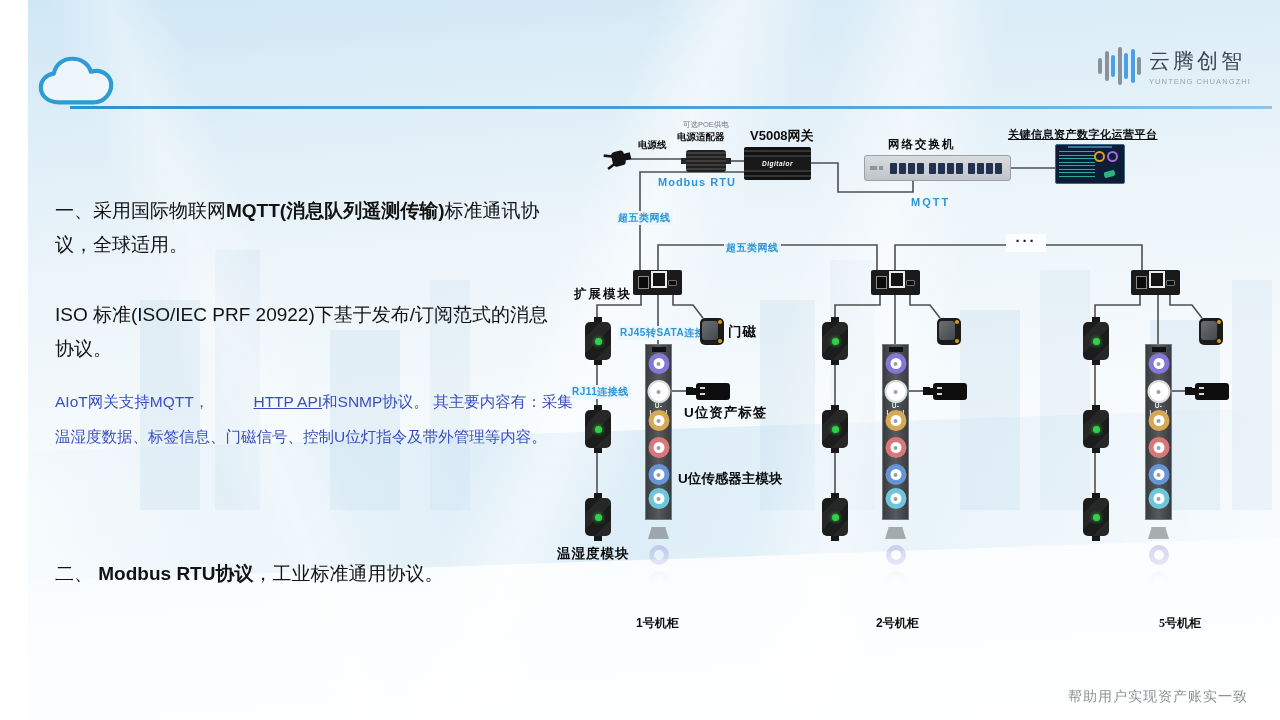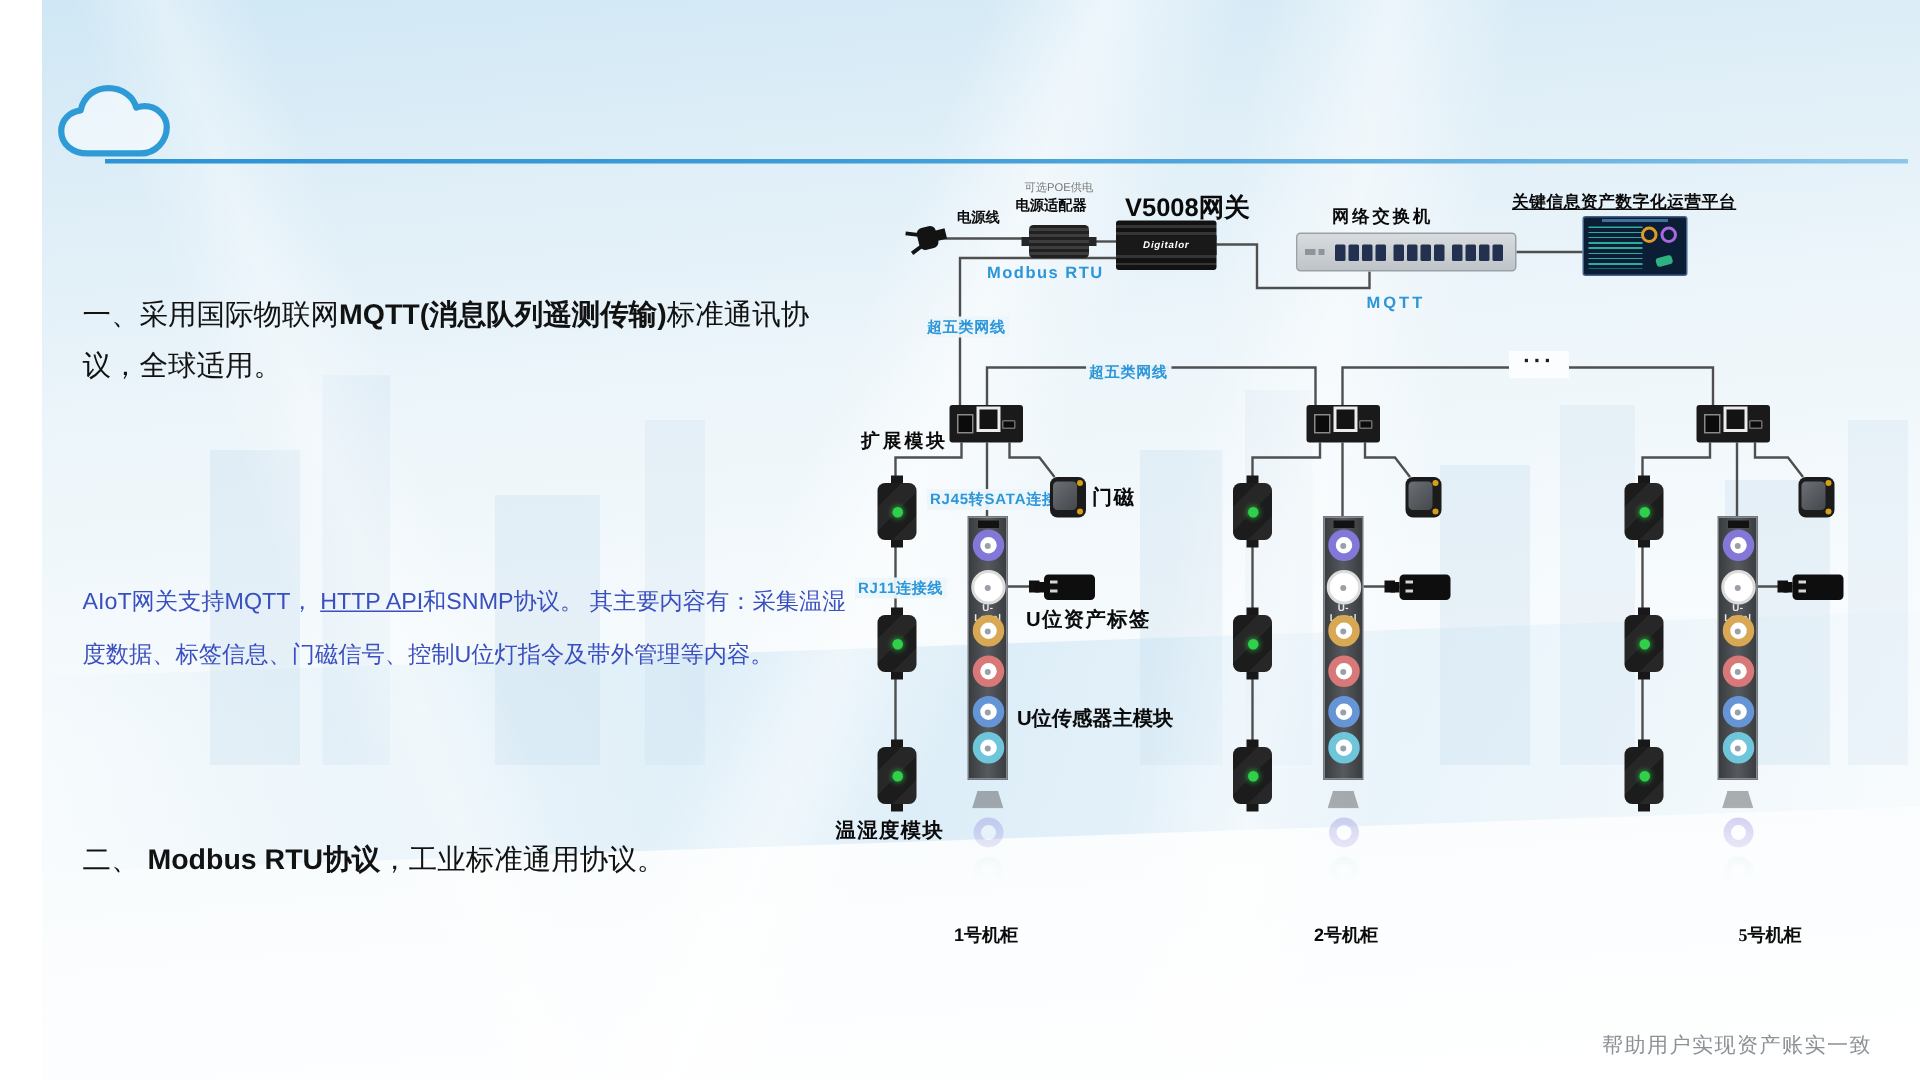--- a/index.html
+++ b/index.html
@@ -22,21 +22,21 @@
     background:linear-gradient(90deg,#2c93d5 0%,#3b9cd9 40%,#58aade 70%,#8cc6e8 100%);}
   .logo{position:absolute;left:1098px;top:44px;display:flex;align-items:center;gap:8px;}
   .logo-bars{display:flex;align-items:center;gap:2.5px;height:44px;}
   .logo-bars i{display:block;width:4px;border-radius:2px;}
   .logo-text .cn{font-size:21px;color:#3a4754;letter-spacing:3px;font-weight:500;}
   .logo-text .en{font-size:7.5px;color:#96a3ad;letter-spacing:1.1px;margin-top:2px;}
   
   .para{position:absolute;left:55px;width:508px;color:#121212;font-size:19px;line-height:34px;}
   .para b{font-weight:700;}
   .para-blue{position:absolute;left:55px;width:520px;color:#3a4fc0;font-size:15.5px;line-height:35px;}
-  .para-blue a{color:#3a4fc0;text-decoration:underline;}
+  .para-blue a{color:#3a4fc0;text-decoration:underline;margin-left:40px;}
   .footer-slogan{position:absolute;right:32px;top:688px;font-size:14px;color:#8d9196;letter-spacing:1px;}
   
   .lbl{position:absolute;color:#0b0b0b;font-weight:700;white-space:nowrap;}
   .lbl-blue{position:absolute;color:#2d96d8;font-weight:700;font-size:10px;letter-spacing:.5px;
     background:rgba(235,245,251,.95);padding:0 2px;white-space:nowrap;}
   .wires{position:absolute;left:0;top:0;}
   
   .plug-svg{position:absolute;left:602px;top:145px;}
   .adapter{position:absolute;left:686px;top:150px;width:40px;height:22px;border-radius:3px;
     background:repeating-linear-gradient(180deg,#202020 0 2px,#3d3d3d 2px 4px);}
@@ -121,23 +121,39 @@
   </div>
   <div class="haze"></div>
   <div class="streaks"></div>
   <div class="whiteband"></div>
 
   <svg class="abs" style="left:36px;top:56px;" width="80" height="50" viewBox="0 0 86 54">
     <path d="M62 50 H24 C13 50 5 43 5 34 C5 26 11 20 19 19 C21 9 29 3 39 3 C49 3 57 9 59 17 C61 16.4 63 16 65 16 C74 16 81 23 81 31 C81 41 73 50 62 50 Z" fill="rgba(255,255,255,.5)" stroke="#2E9BD6" stroke-width="4.5" stroke-linejoin="round"></path>
   </svg>
   <div class="title-line"></div>
 
+  <div class="logo">
+    <div class="logo-bars">
+      <i style="height:16px;background:#8a9199;"></i>
+      <i style="height:30px;background:#8a9199;"></i>
+      <i style="height:22px;background:#4aa0e8;"></i>
+      <i style="height:38px;background:#8a9199;"></i>
+      <i style="height:26px;background:#4aa0e8;"></i>
+      <i style="height:34px;background:#4aa0e8;"></i>
+      <i style="height:18px;background:#8a9199;"></i>
+    </div>
+    <div class="logo-text">
+      <div class="cn">云腾创智</div>
+      <div class="en">YUNTENG CHUANGZHI</div>
+    </div>
+  </div>
 
   <div class="para" style="top:194px;"><span>一、采用国际物联网</span><b>MQTT(消息队列遥测传输)</b><span>标准通讯协议，全球适用。</span></div>
 
+  <div class="para" style="top:298px;">ISO 标准(ISO/IEC PRF 20922)下基于发布/订阅范式的消息协议。</div>
 
   <div class="para-blue" style="top:384px;"><span>AIoT网关支持MQTT， </span><a href="#">HTTP API</a><span>和SNMP协议。 其主要内容有：采集温湿度数据、标签信息、门磁信号、控制U位灯指令及带外管理等内容。</span></div>
 
   <div class="para" style="top:546px;margin-top:11px;"><span>二、 </span><b>Modbus RTU协议</b><span>，工业标准通用协议。</span></div>
 
   <svg class="wires" width="1280" height="720">
     <g fill="none" stroke="#4f4f4f" stroke-width="1.6">
       <path d="M620 159 H686"></path>
       <path d="M726 161 H744"></path>
       <path d="M811 163 H838 V192 H913 V181"></path>
@@ -169,21 +185,21 @@
       <path d="M11 10 L3 7 M11 18 L4 21" stroke="#131313" stroke-width="2.6"></path>
       <rect x="10" y="6" width="13" height="15" rx="4" fill="#131313"></rect>
       <rect x="21" y="10" width="8" height="7" fill="#131313"></rect>
     </g>
   </svg>
   <div class="lbl" style="left:638px;top:139px;font-size:9.5px;">电源线</div>
   <div class="abs" style="left:683px;top:120px;font-size:7.5px;color:#777;">可选POE供电</div>
   <div class="lbl" style="left:677px;top:131px;font-size:9.5px;">电源适配器</div>
   <div class="adapter"></div>
 
-  <div class="lbl" style="left:750px;top:127px;font-size:17px;">V5008网关</div>
+  <div class="lbl" style="left:750px;top:127px;font-size:13px;">V5008网关</div>
   <div class="gateway">
     <div class="gw-band">Digitalor</div>
   </div>
   <div class="lbl-blue" style="left:656px;top:176px;font-size:11px;letter-spacing:1px;background:none;">Modbus RTU</div>
 
   <div class="lbl" style="left:888px;top:137px;font-size:11.5px;letter-spacing:2px;">网络交换机</div>
   <div class="switch">
     <span class="sw-vent"></span>
       <span class="sw-vent" style="width:4px;"></span>
     <span class="sw-g">

